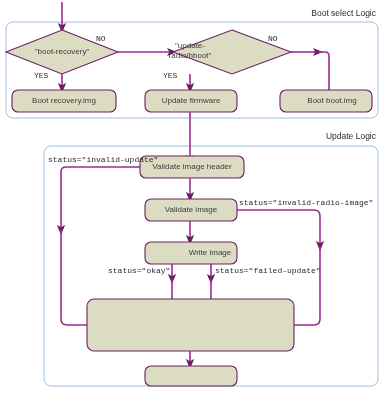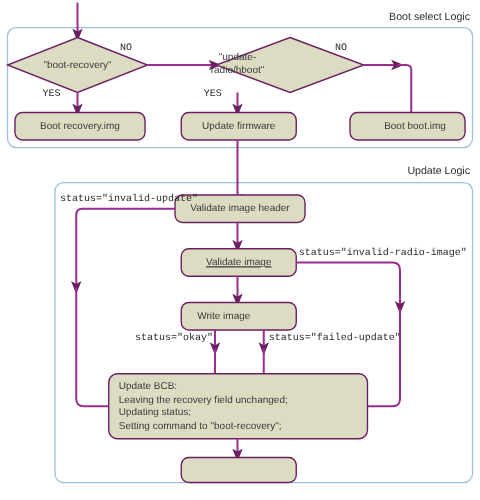--- a/index.html
+++ b/index.html
@@ -113,29 +113,23 @@
   <div class="nodetext" style="left:190px;top:41px;width:84px;margin-left:-42px;white-space:normal;">
     <span>"update-</span><br>
     <span>radio/hboot"</span>
   </div>
 
   <div class="nodetext" style="left:12px;top:96px;width:104px;">Boot recovery.img</div>
   <div class="nodetext" style="left:145px;top:96px;width:92px;">Update firmware</div>
   <div class="nodetext" style="left:286px;top:96px;width:92px;">Boot boot.img</div>
 
   <div class="nodetext" style="left:140px;top:162px;width:104px;text-align:center;">Validate image header</div>
-  <div class="nodetext" style="left:145px;top:205px;width:92px;text-decoration:underline;">Validate image</div>
-  <div class="nodetext" style="left:133px;top:248px;width:92px;">Write image</div>
+  <div class="nodetext" style="left:145px;top:205px;width:92px;">Validate image</div>
+  <div class="nodetext" style="left:144px;top:248px;width:92px;padding-left:20px;">Write image</div>
 
-  <div class="nodetext multi" style="left:95px;top:304px;width:192px;">
-    <div>Update BCB:</div>
-    <div>Leaving the recovery field unchanged;</div>
-    <div>Updating status;</div>
-    <div>Setting command to "boot-recovery";</div>
-  </div>
 
 
   <div class="edgelabel" style="left:34px;top:71px;">YES</div>
   <div class="edgelabel" style="left:96px;top:34px;">NO</div>
   <div class="edgelabel" style="left:163px;top:71px;">YES</div>
   <div class="edgelabel" style="left:268px;top:34px;">NO</div>
 
   <div class="edgelabel" style="left:48px;top:155px;">status="invalid-update"</div>
   <div class="edgelabel" style="left:239px;top:198px;">status="invalid-radio-image"</div>
   <div class="edgelabel" style="left:108px;top:266px;">status="okay"</div>

